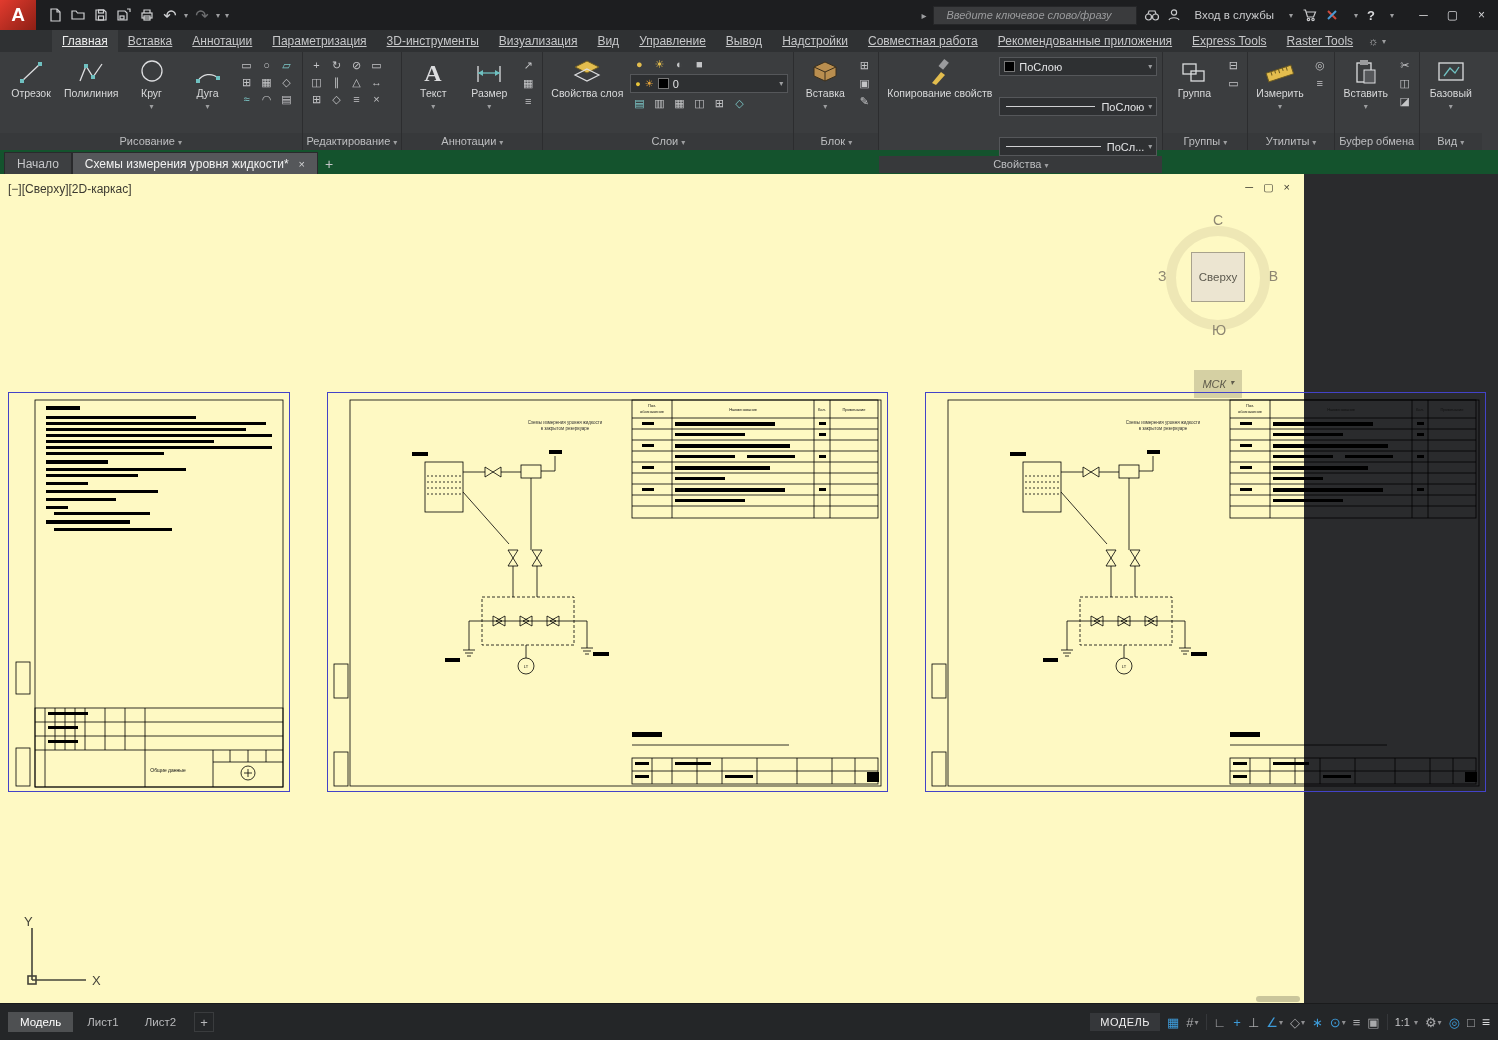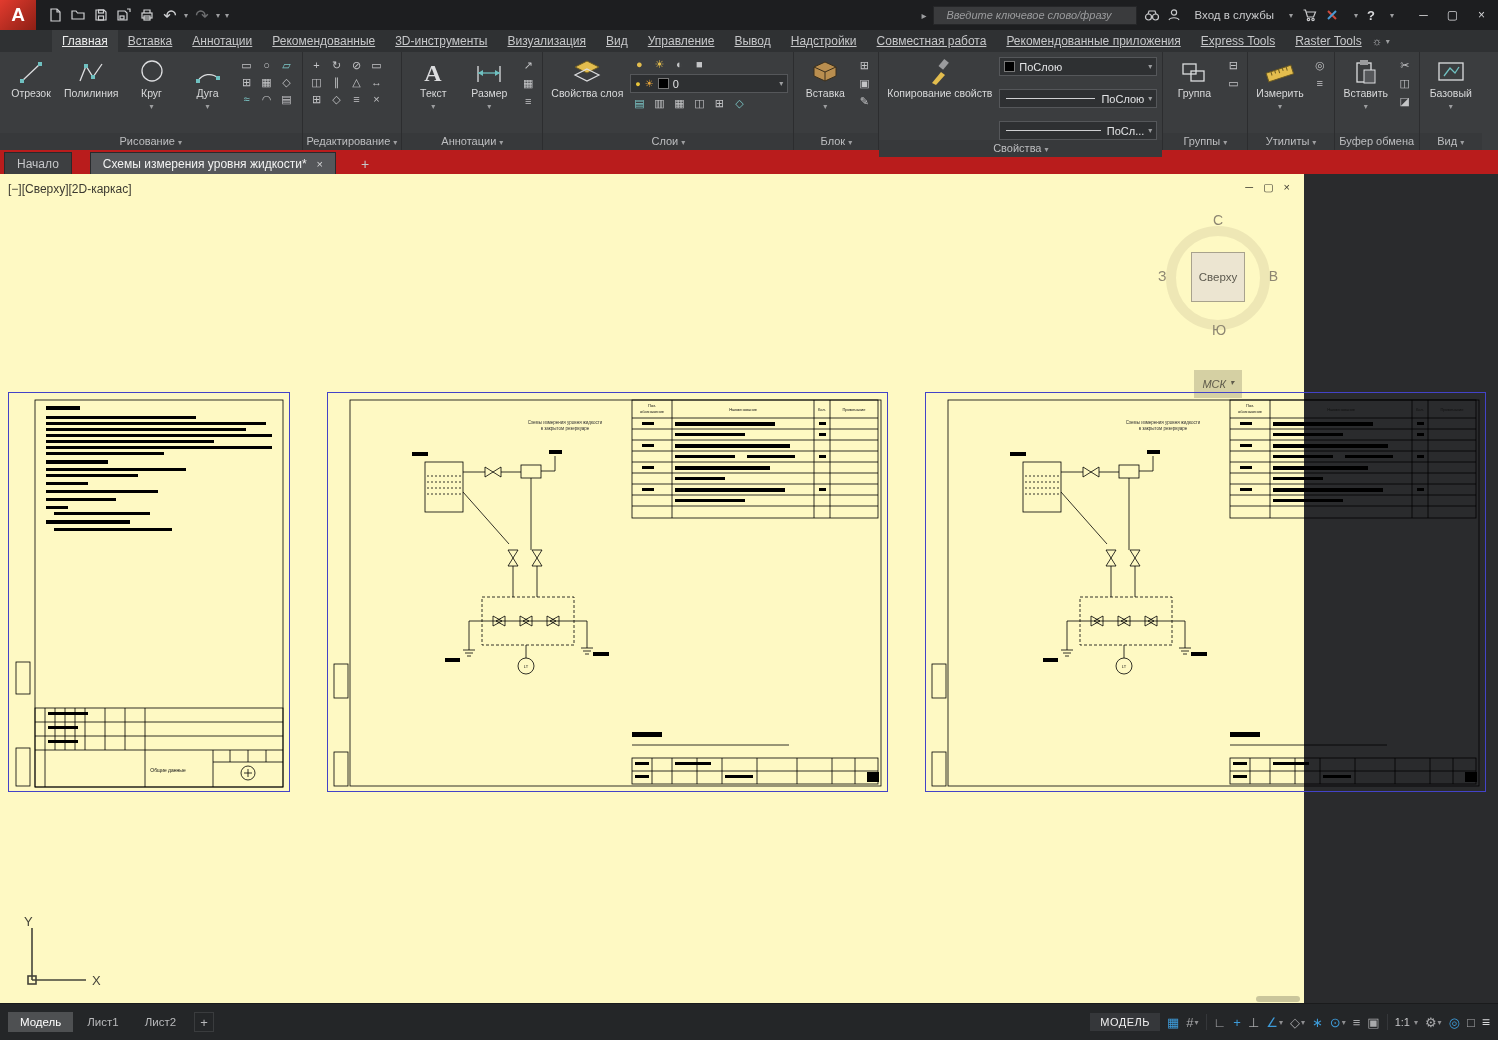--- a/index.html
+++ b/index.html
@@ -58,25 +58,25 @@
   .srow{display:flex;gap:2px;}
   .sicon{width:18px;height:16px;display:flex;align-items:center;justify-content:center;
          color:#c4c5c7;font-size:11px;}
   .sicon.yellow{color:#e3bd4e;} .sicon.teal{color:#7cc8c8;}
   .layercol{display:flex;flex-direction:column;gap:2px;padding-top:1px;}
   .ldrop{width:148px;height:17px;background:#2e3032;border:1px solid #55575a;display:flex;
          align-items:center;gap:4px;font-size:11px;color:#e3e4e6;padding:0 4px;}
   .ldrop .dc{margin-left:auto;font-size:8px;color:#9d9ea0;}
   .swatch{width:9px;height:9px;background:#000;border:1px solid #777;}
   .lineglyph{flex:1;border-top:1.5px solid #cfd0d2;margin:0 2px;}
-  .propcol{display:flex;flex-direction:column;gap:13px;padding-top:2px;}
+  .propcol{display:flex;flex-direction:column;gap:21px;padding-top:2px;}
 
   
-  .filetabs{position:absolute;top:150px;left:0;right:0;height:24px;background:#b91c1c;
-            display:flex;align-items:flex-end;padding-left:4px;gap:18px;z-index:27;}
+  .filetabs{position:absolute;top:150px;left:0;right:0;height:24px;background:#14532d;
+            display:flex;align-items:flex-end;padding-left:4px;gap:0;z-index:27;}
   .ftab{height:21px;display:flex;align-items:center;padding:0 12px;font-size:12px;
         background:#3d3f41;color:#c6c7c9;border:1px solid #292a2c;border-bottom:none;}
   .ftab.active{background:#55575a;color:#f2f2f2;}
   .ftab .xclose{margin-left:10px;font-size:11px;color:#d3d4d6;}
   .addtab{width:22px;height:20px;display:flex;align-items:center;justify-content:center;
           color:#c6c7c9;font-size:14px;}
 
   
   .canvas{position:absolute;top:174px;left:0;width:1304px;height:830px;background:#fef9c3;}
   .vp-controls{position:absolute;left:8px;top:8px;font-size:12px;color:#3c3a31;}
@@ -210,21 +210,21 @@
       <div class="winbtn">▢</div>
       <div class="winbtn close">×</div>
     </div>
   </div>
 </div>
 
 <div class="tabrow">
   <div class="rtab active">Главная</div>
   <div class="rtab">Вставка</div>
   <div class="rtab">Аннотации</div>
-  <div class="rtab">Рекомендованные</div>
+  <div class="rtab">Параметризация</div>
   <div class="rtab">3D-инструменты</div>
   <div class="rtab">Визуализация</div>
   <div class="rtab">Вид</div>
   <div class="rtab">Управление</div>
   <div class="rtab">Вывод</div>
   <div class="rtab">Надстройки</div>
   <div class="rtab">Совместная работа</div>
   <div class="rtab">Рекомендованные приложения</div>
   <div class="rtab">Express Tools</div>
   <div class="rtab">Raster Tools</div>

